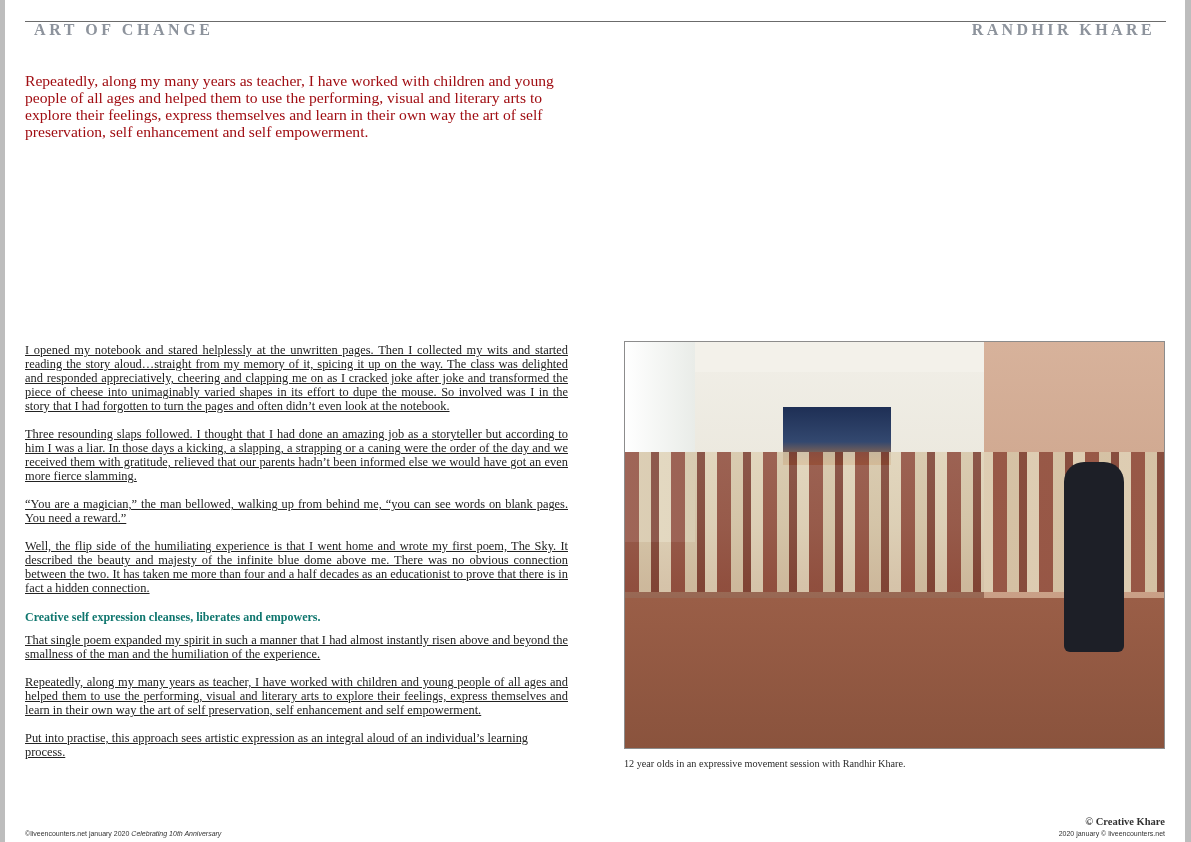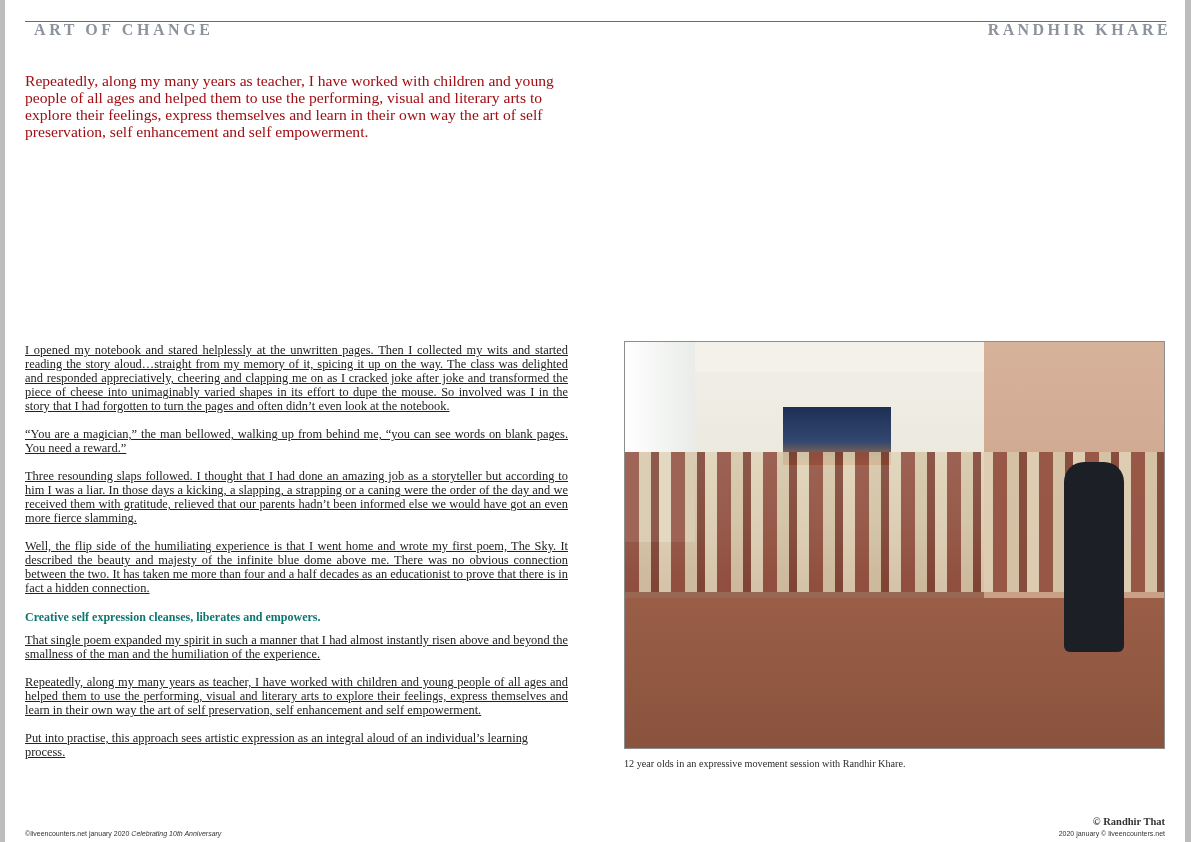--- a/index.html
+++ b/index.html
@@ -10,21 +10,21 @@
     }
     .gutter-left { position: absolute; left: 0; top: 0; width: 5px; height: 842px; background: #bdbdbd; }
     .gutter-right { position: absolute; right: 0; top: 0; width: 6px; height: 842px; background: #bdbdbd; }
 
     .header-rule { position: absolute; left: 25px; top: 21px; width: 1141px; height: 1px; background: #6b6b6b; }
     .header-left, .header-right {
       position: absolute; top: 21px; font-family: "Liberation Serif", serif;
       font-weight: bold; font-size: 16px; letter-spacing: 3.6px; color: #8d939c;
     }
     .header-left { left: 25px; margin-left: 9px; }
-    .header-right { right: 20px; letter-spacing: 3.4px; margin-left: 12px; }
+    .header-right { right: 36px; letter-spacing: 3.4px; margin-left: 12px; }
 
     .pull-quote {
       position: absolute; left: 25px; top: 72px; width: 550px;
       font-family: "Liberation Serif", serif; font-size: 15.6px; line-height: 17px;
       color: #a00d12; margin: 0;
     }
 
     .body-col {
       position: absolute; left: 25px; top: 343px; width: 543px;
       font-family: "Liberation Serif", serif; font-size: 12.4px; line-height: 14px; color: #222222;
@@ -74,40 +74,40 @@
 <div class="gutter-right"></div>
 
 <div class="header-rule"></div>
 <div class="header-left">ART OF CHANGE</div>
 <div class="header-right">RANDHIR KHARE</div>
 
 <p class="pull-quote">Repeatedly, along my many years as teacher, I have worked with children and young people of all ages and helped them to use the performing, visual and literary arts to explore their feelings, express themselves and learn in their own way the art of self preservation, self enhancement and self empowerment.</p>
 
 <div class="body-col">
   <p>I opened my notebook and stared helplessly at the unwritten pages. Then I collected my wits and started reading the story aloud…straight from my memory of it, spicing it up on the way. The class was delighted and responded appreciatively, cheering and clapping me on as I cracked joke after joke and transformed the piece of cheese into unimaginably varied shapes in its effort to dupe the mouse. So involved was I in the story that I had forgotten to turn the pages and often didn’t even look at the notebook.</p>
+  <p>Three resounding slaps followed. I thought that I had done an amazing job as a storyteller but according to him I was a liar. In those days a kicking, a slapping, a strapping or a caning were the order of the day and we received them with gratitude, relieved that our parents hadn’t been informed else we would have got an even more fierce slamming.</p>
   <p>“You are a magician,” the man bellowed, walking up from behind me, “you can see words on blank pages. You need a reward.”</p>
-  <p>Three resounding slaps followed. I thought that I had done an amazing job as a storyteller but according to him I was a liar. In those days a kicking, a slapping, a strapping or a caning were the order of the day and we received them with gratitude, relieved that our parents hadn’t been informed else we would have got an even more fierce slamming.</p>
   <p>Well, the flip side of the humiliating experience is that I went home and wrote my first poem, The Sky. It described the beauty and majesty of the infinite blue dome above me. There was no obvious connection between the two. It has taken me more than four and a half decades as an educationist to prove that there is in fact a hidden connection.</p>
   <h3>Creative self expression cleanses, liberates and empowers.</h3>
   <p>That single poem expanded my spirit in such a manner that I had almost instantly risen above and beyond the smallness of the man and the humiliation of the experience.</p>
   <p>Repeatedly, along my many years as teacher, I have worked with children and young people of all ages and helped them to use the performing, visual and literary arts to explore their feelings, express themselves and learn in their own way the art of self preservation, self enhancement and self empowerment.</p>
   <p class="last">Put into practise, this approach sees artistic expression as an integral aloud of an individual’s  learning process.</p>
 </div>
 
 <div class="photo" title="Children in school uniforms dancing with arms raised in a hall, with Randhir Khare at the center">
   <div class="ceiling"></div>
   <div class="wall-right"></div>
   <div class="window"></div>
   <div class="banner"></div>
   <div class="floor"></div>
   <div class="crowd"></div>
   <div class="teacher"></div>
 </div>
 
 <div class="caption">12 year olds in an expressive movement session with Randhir Khare.</div>
 
-<div class="credit">© Randhir That</div>
+<div class="credit">© Creative Khare</div>
 <div class="credit-sub">2020 january © liveencounters.net</div>
 
 <div class="footer-left">
   <span>©liveencounters.net january 2020</span>
   <em>Celebrating 10th Anniversary</em>
 </div>
 
 </body></html>

